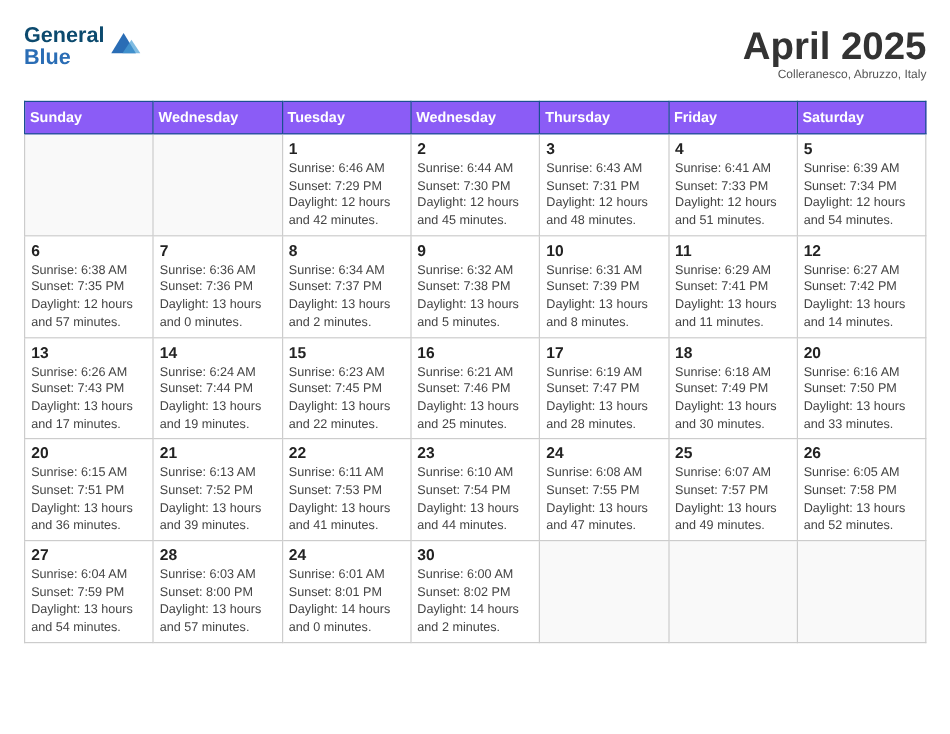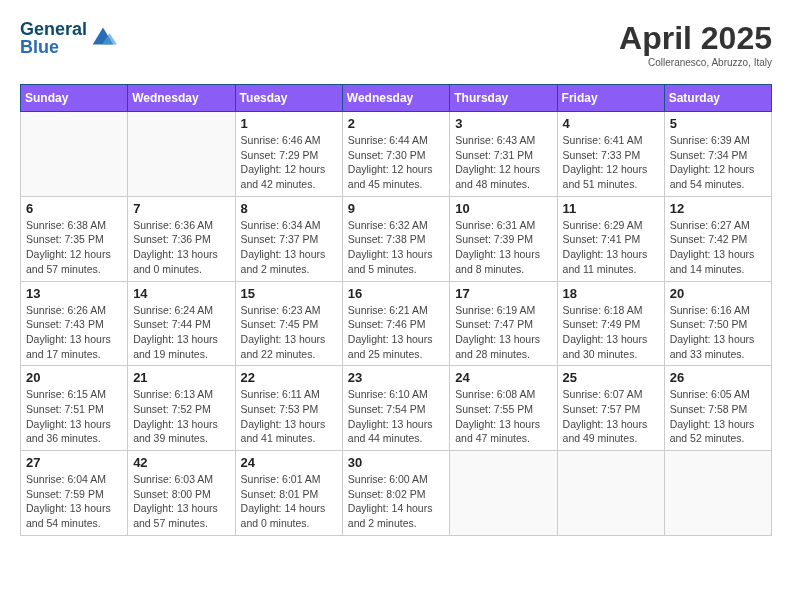--- a/index.html
+++ b/index.html
@@ -243,21 +243,21 @@
         <div class="day-info">Sunrise: 6:05 AM<br>Sunset: 7:58 PM<br>Daylight: 13 hours<br>and 52 minutes.</div>
       </td>
     </tr>
 
     <tr>
       <td>
         <span class="day-num">27</span>
         <div class="day-info">Sunrise: 6:04 AM<br>Sunset: 7:59 PM<br>Daylight: 13 hours<br>and 54 minutes.</div>
       </td>
       <td>
-        <span class="day-num">42</span>
+        <span class="day-num">28</span>
         <div class="day-info">Sunrise: 6:03 AM<br>Sunset: 8:00 PM<br>Daylight: 13 hours<br>and 57 minutes.</div>
       </td>
       <td>
         <span class="day-num">24</span>
         <div class="day-info">Sunrise: 6:01 AM<br>Sunset: 8:01 PM<br>Daylight: 14 hours<br>and 0 minutes.</div>
       </td>
       <td>
         <span class="day-num">30</span>
         <div class="day-info">Sunrise: 6:00 AM<br>Sunset: 8:02 PM<br>Daylight: 14 hours<br>and 2 minutes.</div>
       </td>

